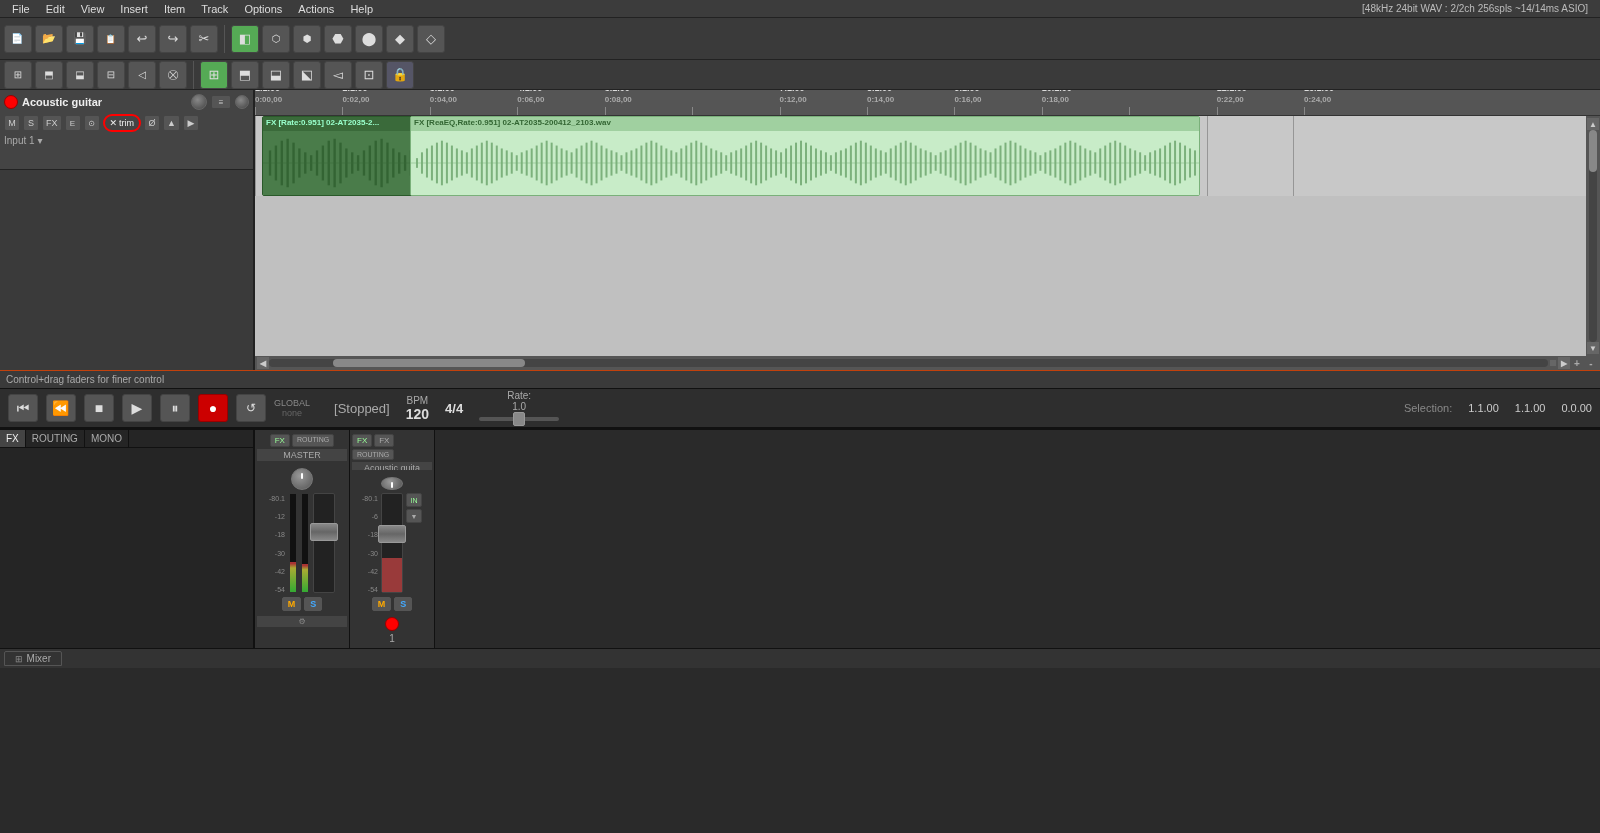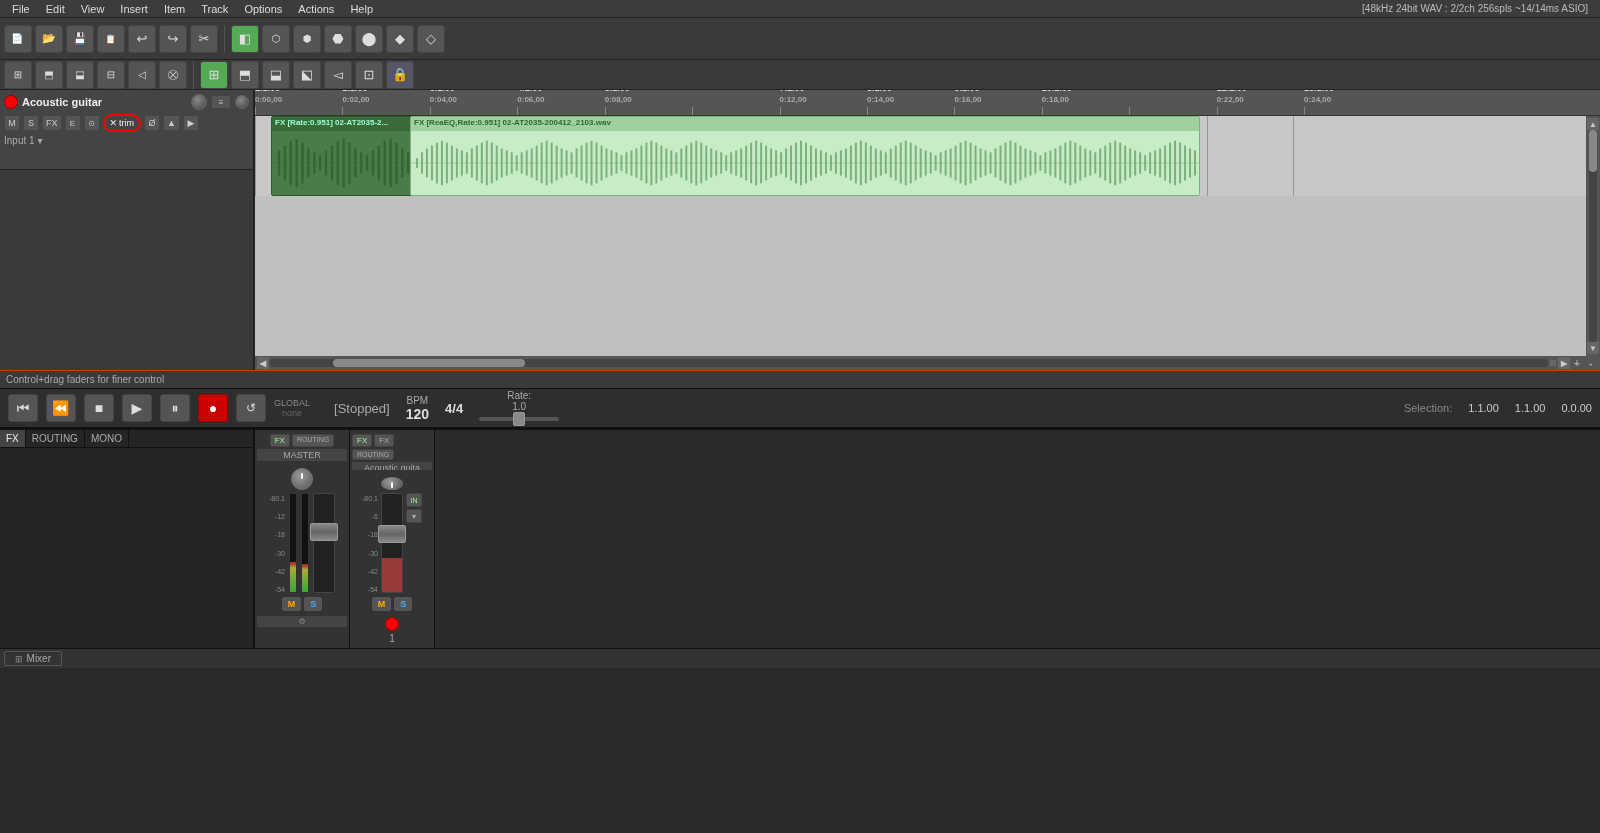--- a/index.html
+++ b/index.html
@@ -776,21 +776,21 @@
           <div class="grid-line bar" style="left:32.5%"></div>
           <div class="grid-line bar" style="left:39%"></div>
           <div class="grid-line bar" style="left:45.5%"></div>
           <div class="grid-line bar" style="left:52%"></div>
           <div class="grid-line bar" style="left:58.5%"></div>
           <div class="grid-line bar" style="left:65%"></div>
           <div class="grid-line bar" style="left:71.5%"></div>
           <div class="grid-line bar" style="left:78%"></div>
         </div>
 
-        <div class="audio-clip" style="left:16px; width:184px; top:0px;">
+        <div class="audio-clip" style="left:7px; width:184px; top:0px;">
           <div class="audio-clip-header">
             FX [Rate:0.951] 02-AT2035-2...
           </div>
           <div class="audio-clip-waveform">
             <svg class="waveform-svg" viewBox="0 0 155 66" preserveAspectRatio="none">
               <rect width="155" height="66" fill="#4a7c4a"></rect>
 
               <g fill="#2a5a2a" opacity="0.7">
                 <rect x="5" y="20" width="2" height="26"></rect>
                 <rect x="10" y="15" width="2" height="36"></rect>

